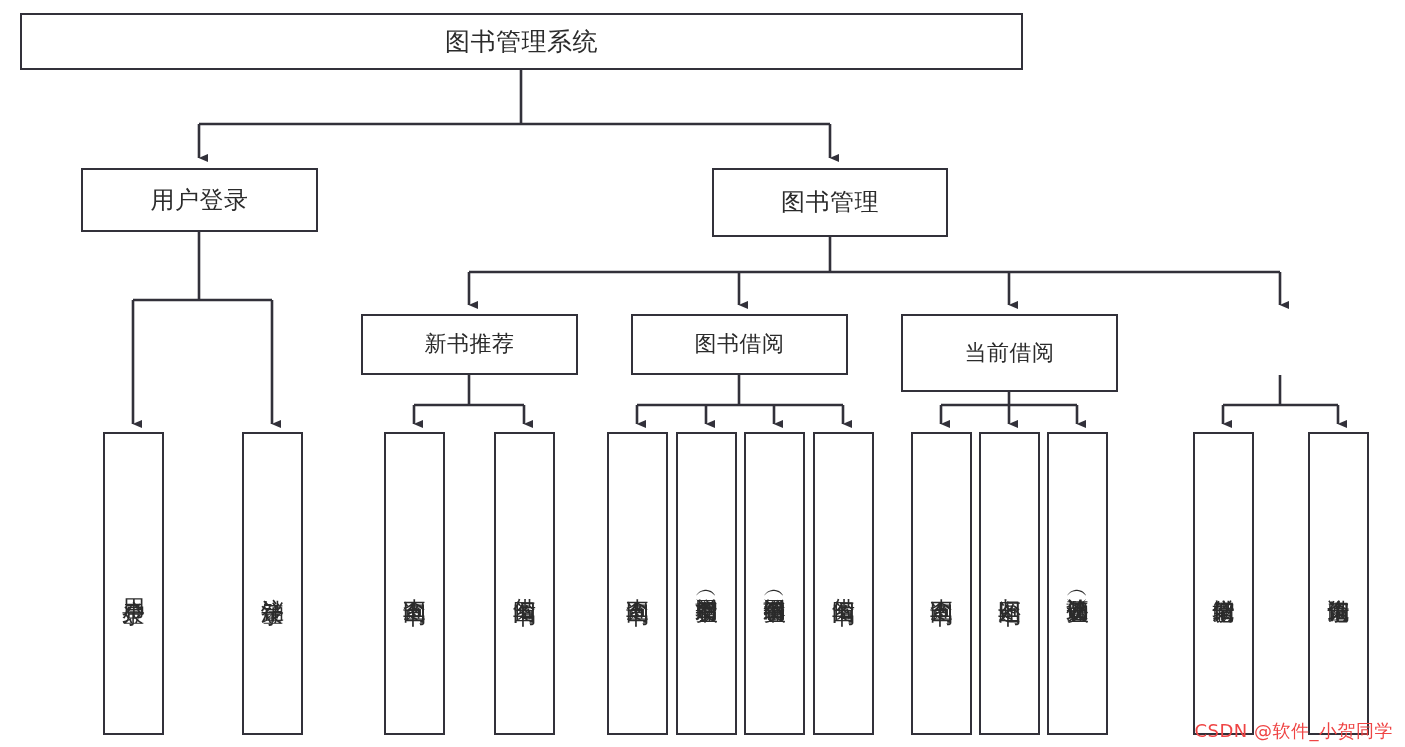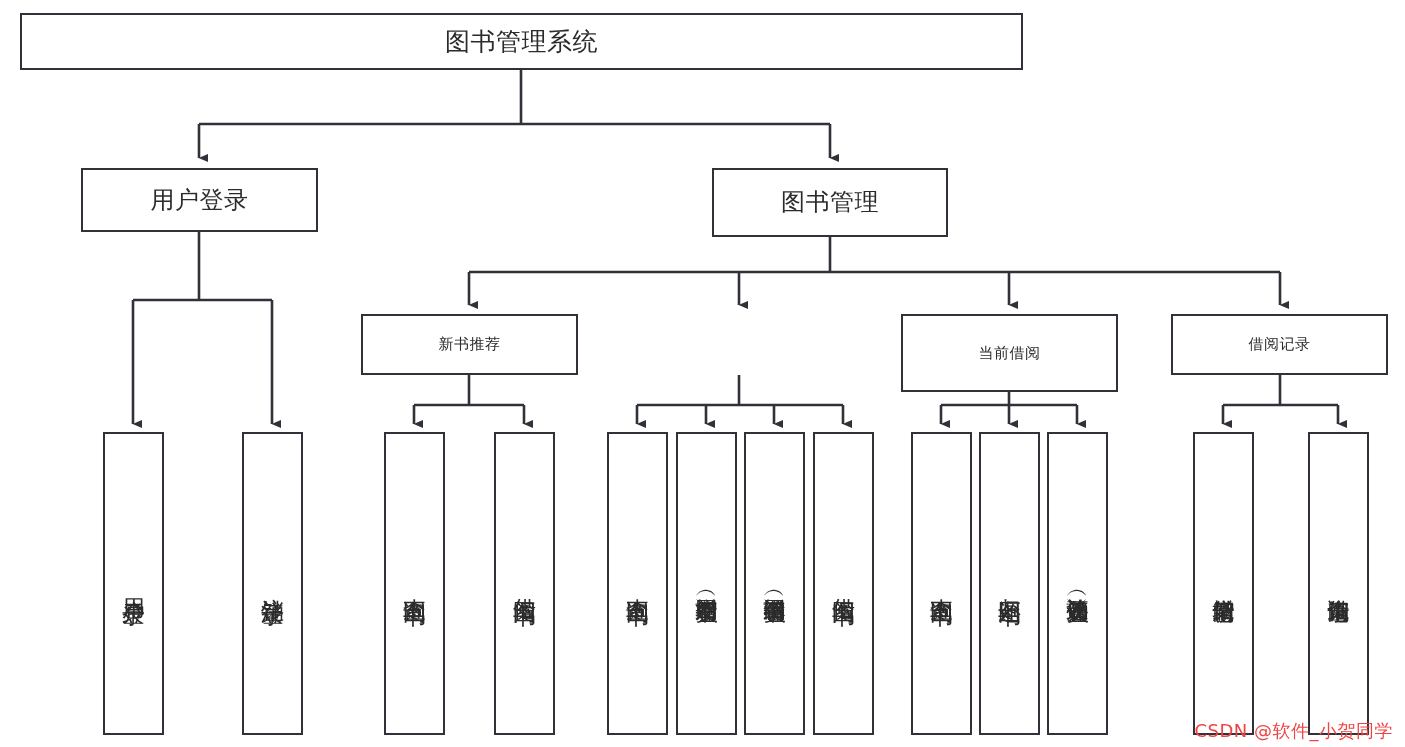--- a/index.html
+++ b/index.html
@@ -44,21 +44,21 @@
     letter-spacing: 0.5px;
     white-space: nowrap;
   }
   .node-root .label {
     font-size: 25px;
   }
   .node-l2 .label {
     font-size: 24px;
   }
   .node-l3 .label {
-    font-size: 15px;
+    font-size: 22px;
   }
   
   .node-leaf {
     align-items: center;
     justify-content: center;
   }
   .node-leaf .label {
     writing-mode: vertical-rl;
     text-orientation: upright;
     font-size: 23px;
@@ -146,28 +146,28 @@
   </div>
 
   <div class="node node-l2" style="left:712px; top:168px; width:236px; height:69px;">
     <span class="label">图书管理</span>
   </div>
 
   <div class="node node-l3" style="left:361px; top:314px; width:217px; height:61px;">
     <span class="label">新书推荐</span>
   </div>
 
+  <div class="node node-l3" style="left:631px; top:314px; width:217px; height:61px;">
+    <span class="label">图书借阅</span>
+  </div>
 
   <div class="node node-l3" style="left:901px; top:314px; width:217px; height:78px;">
     <span class="label">当前借阅</span>
   </div>
 
-  <div class="node node-l3" style="left:1171px; top:314px; width:217px; height:61px;">
-    <span class="label">借阅记录</span>
-  </div>
 
   <div class="node node-leaf" style="left:103px; top:432px; width:61px; height:303px;">
     <span class="label">用户登录</span>
   </div>
 
   <div class="node node-leaf" style="left:242px; top:432px; width:61px; height:303px;">
     <span class="label">注销登录</span>
   </div>
 
   <div class="node node-leaf" style="left:384px; top:432px; width:61px; height:303px;">

